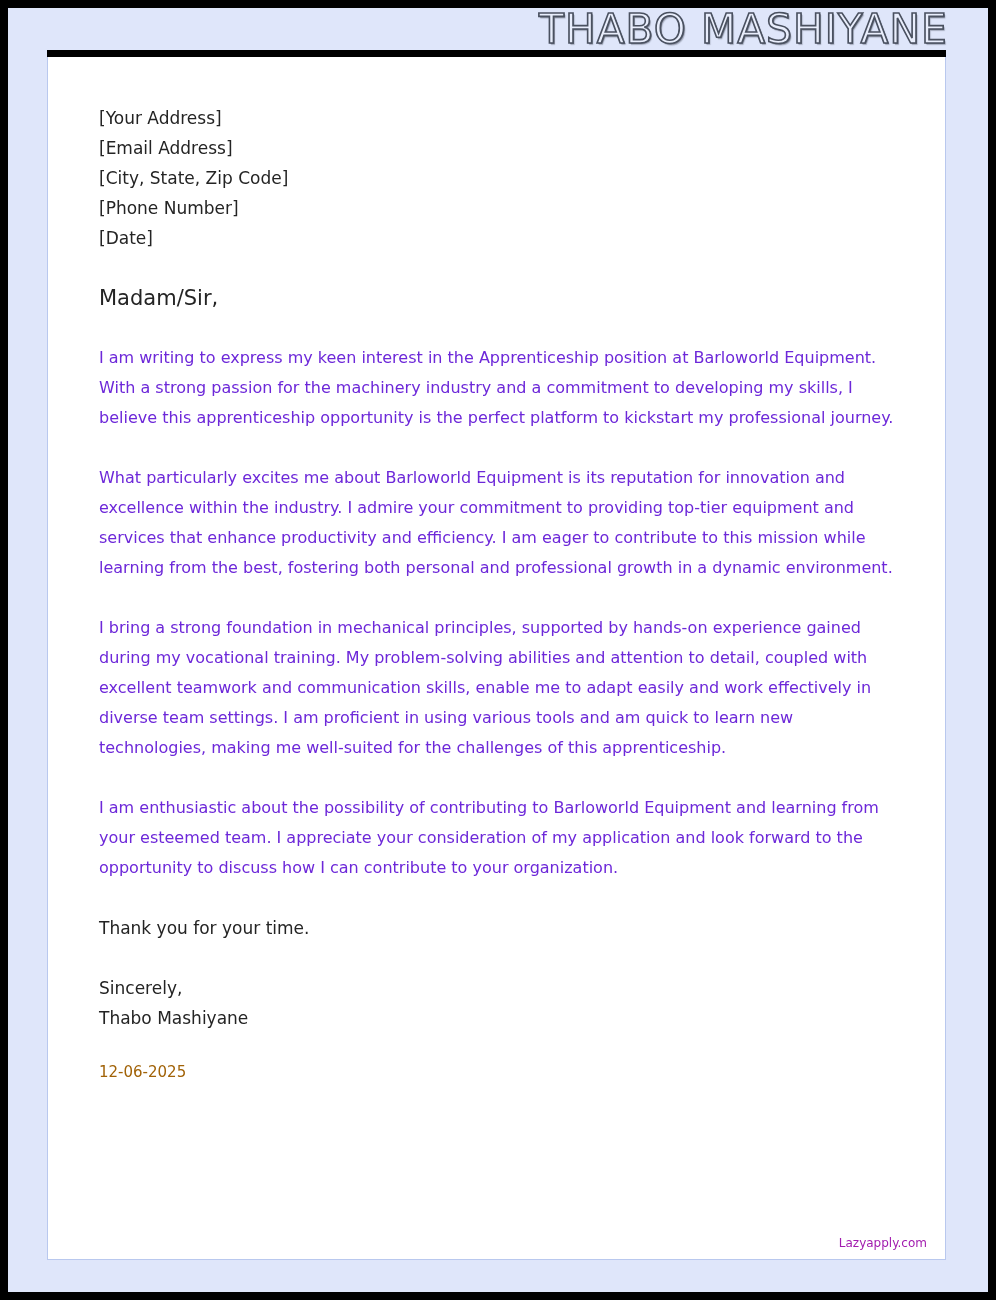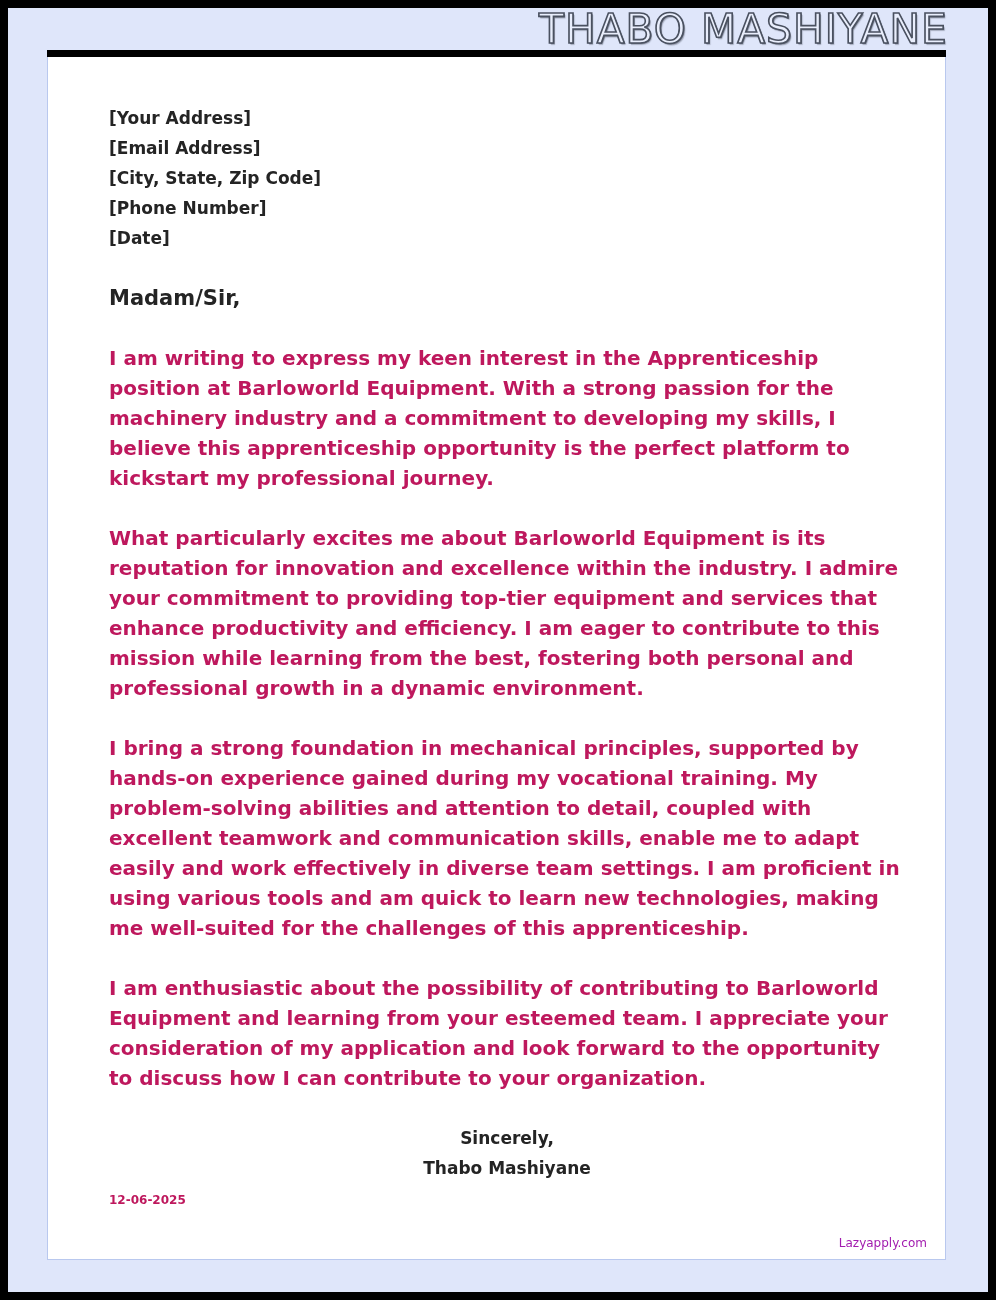--- a/index.html
+++ b/index.html
@@ -75,73 +75,71 @@
     height: 1203px;
     background: #ffffff;
     border-left: 1px solid #b9c8ee;
     border-right: 1px solid #b9c8ee;
     border-bottom: 1px solid #b9c8ee;
     box-sizing: border-box;
   }
 
   .letter-body {
     position: absolute;
-    left: 61px;
+    left: 51px;
     top: 46px;
     width: 796px;
-    font-weight: bold;
   }
 
   .addr-block {
     margin: 0 0 30px 0;
   }
   .addr-line {
     font-size: 17px;
     line-height: 30px;
     color: #242424;
     white-space: nowrap;
   }
 
   .salutation {
     font-size: 21px;
     line-height: 30px;
     color: #242424;
     margin: 0 0 30px 0;
   }
 
   .para {
-    font-size: 20px;
+    font-size: 16px;
     line-height: 30px;
-    color: #be185d;
+    color: #6d28d9;
     margin: 0 0 30px 0;
     text-align: left;
   }
 
   .thanks {
     font-size: 17px;
     line-height: 30px;
     color: #242424;
     margin: 0 0 30px 0;
   }
 
   .signoff {
     margin: 0 0 0 0;
-    text-align: center;
   }
   .signoff-line {
     font-size: 17px;
     line-height: 30px;
     color: #242424;
   }
 
   .letter-date {
-    font-size: 12px;
+    font-size: 15px;
     line-height: 30px;
-    color: #be185d;
-    margin-top: 2px;
+    color: #a16207;
+    margin-top: 24px;
   }
 
   .footer-mark {
     position: absolute;
     right: 18px;
     bottom: 8px;
     font-size: 12px;
     line-height: 16px;
     color: #a21caf;
   }
@@ -169,20 +167,21 @@
         <div class="addr-line">[Date]</div>
       </div>
 
       <div class="salutation">Madam/Sir,</div>
 
       <p class="para">I am writing to express my keen interest in the Apprenticeship position at Barloworld Equipment. With a strong passion for the machinery industry and a commitment to developing my skills, I believe this apprenticeship opportunity is the perfect platform to kickstart my professional journey.</p>
       <p class="para">What particularly excites me about Barloworld Equipment is its reputation for innovation and excellence within the industry. I admire your commitment to providing top-tier equipment and services that enhance productivity and efficiency. I am eager to contribute to this mission while learning from the best, fostering both personal and professional growth in a dynamic environment.</p>
       <p class="para">I bring a strong foundation in mechanical principles, supported by hands-on experience gained during my vocational training. My problem-solving abilities and attention to detail, coupled with excellent teamwork and communication skills, enable me to adapt easily and work effectively in diverse team settings. I am proficient in using various tools and am quick to learn new technologies, making me well-suited for the challenges of this apprenticeship.</p>
       <p class="para">I am enthusiastic about the possibility of contributing to Barloworld Equipment and learning from your esteemed team. I appreciate your consideration of my application and look forward to the opportunity to discuss how I can contribute to your organization.</p>
 
+      <div class="thanks">Thank you for your time.</div>
 
       <div class="signoff">
         <div class="signoff-line">Sincerely,</div>
         <div class="signoff-line">Thabo Mashiyane</div>
       </div>
 
       <div class="letter-date">12-06-2025</div>
 
     </div>
 

